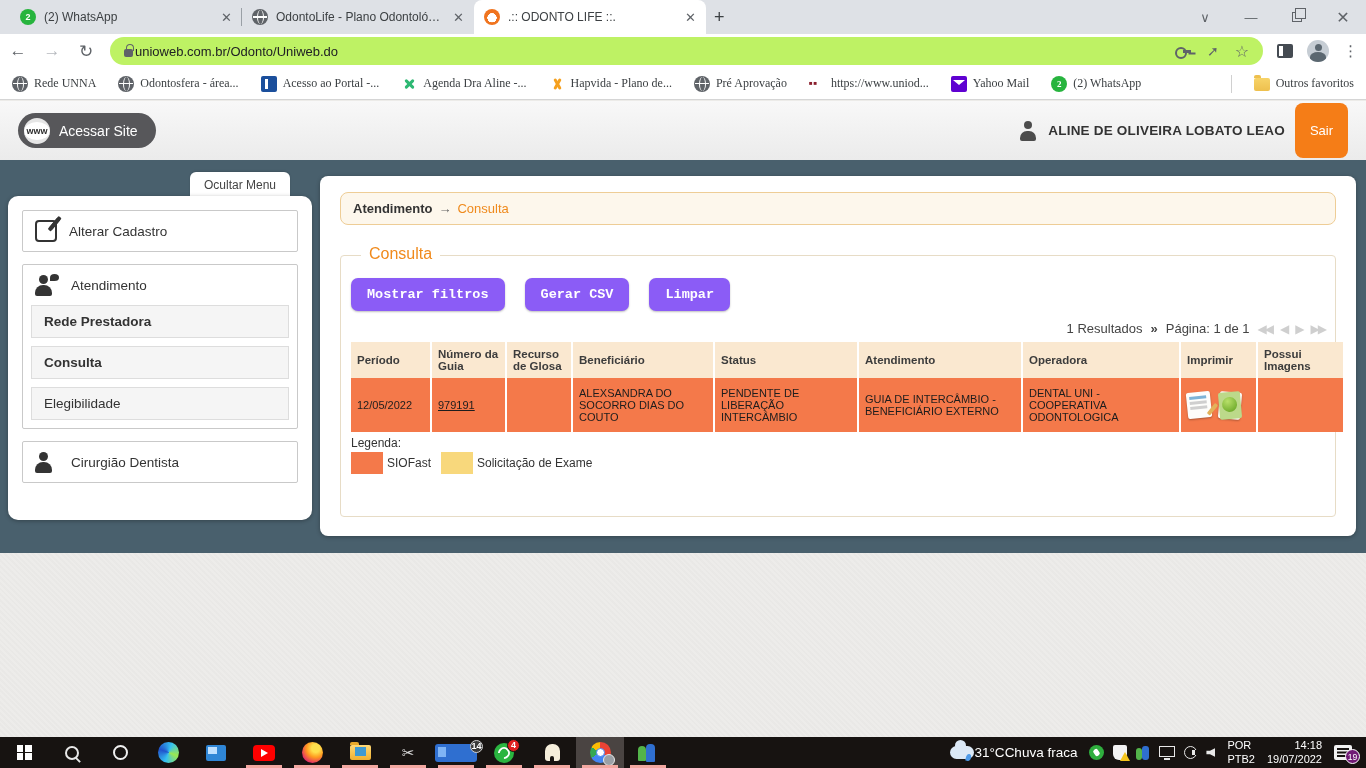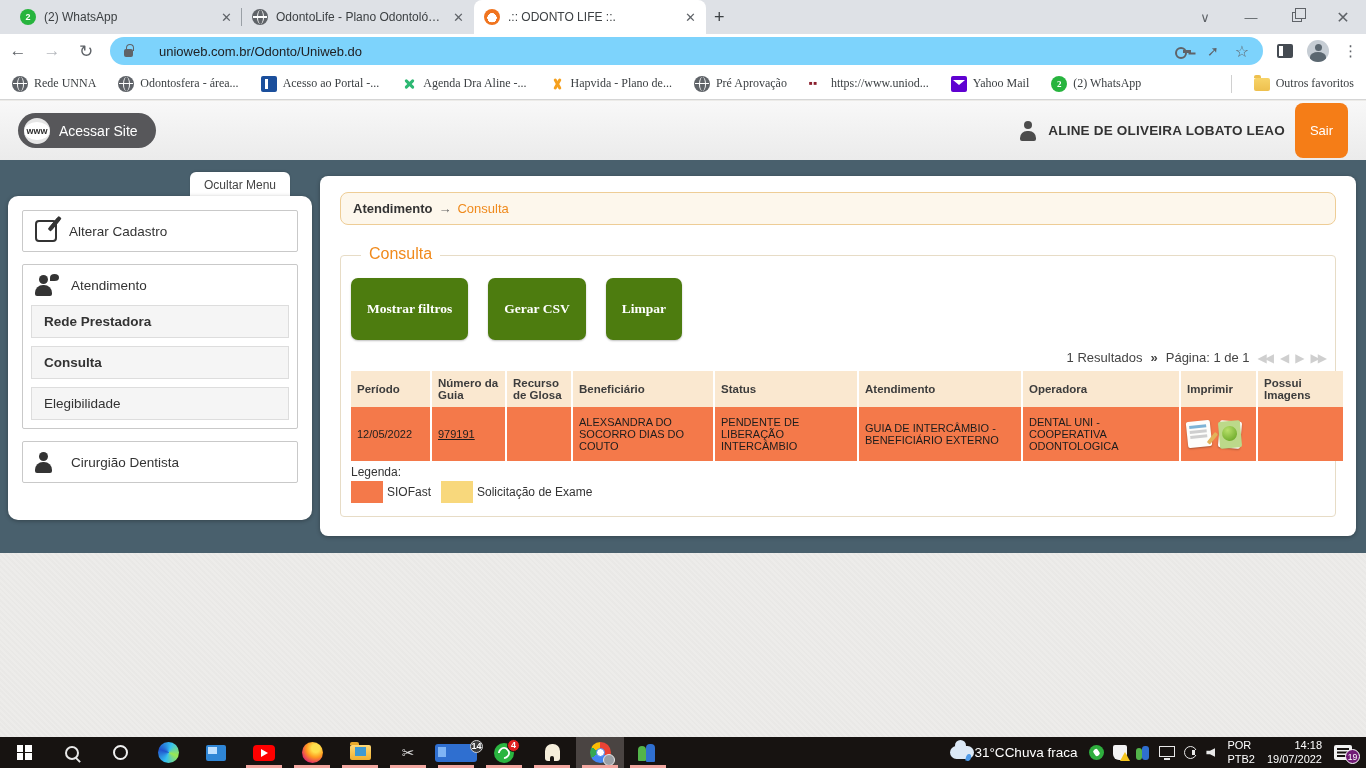--- a/index.html
+++ b/index.html
@@ -21,21 +21,21 @@
   .fav.odonto { background:radial-gradient(circle at 50% 55%, #fff 0 38%, #f0741f 40%); }
   .newtab { font-size:18px; color:#3c4043; margin:0 0 6px 8px; }
   .wincontrols { position:absolute; right:0; top:0; height:34px; display:flex; align-items:center; }
   .wincontrols span { width:46px; text-align:center; color:#5f6368; font-size:13px; }
   .restore-glyph { display:inline-block; width:10px; height:10px; border:1px solid #5f6368; position:relative; }
   .restore-glyph::before { content:""; position:absolute; left:2px; bottom:2px; width:9px; height:9px; border:1px solid #5f6368; background:#dee1e6; }
 
   .toolbar { position:absolute; top:34px; left:0; right:0; height:34px; background:#fff; display:flex; align-items:center; padding:0 8px; gap:14px; }
   .navic { color:#5f6368; font-size:17px; width:20px; text-align:center; }
   .navic.dim { color:#b6b9be; }
-  .omnibox { flex:1; height:28px; background:#7dd3fc; border-radius:14px; display:flex; align-items:center; padding:0 14px; gap:26px; }
+  .omnibox { flex:1; height:28px; background:#bef264; border-radius:14px; display:flex; align-items:center; padding:0 14px; gap:2px; }
   .lock { width:9px; height:8px; background:#5f6368; border-radius:2px; position:relative; margin-top:4px; }
   .lock::before { content:""; position:absolute; top:-5px; left:1.5px; width:6px; height:6px; border:1.5px solid #5f6368; border-bottom:none; border-radius:4px 4px 0 0; }
   .url { font-size:13px; color:#202124; }
   .omni-right { margin-left:auto; display:flex; gap:16px; align-items:center; }
   .keyic { width:16px; height:8px; position:relative; }
   .keyic::before { content:""; position:absolute; left:0; top:0; width:8px; height:8px; border:2.5px solid #5f6368; border-radius:50%; }
   .keyic::after { content:""; position:absolute; left:8px; top:3px; width:8px; height:2.5px; background:#5f6368; box-shadow:5px 2px 0 -0.5px #5f6368; }
   .shareic { color:#5f6368; font-size:14px; }
   .toolbar-right { display:flex; align-items:center; gap:14px; }
   .sidepanel-ic { width:16px; height:14px; background:#454b52; border-radius:2px; position:relative; }
@@ -97,21 +97,21 @@
 
   .mainpanel { position:absolute; top:176px; left:320px; width:1036px; height:360px; background:#fff; border-radius:8px; box-shadow:0 1px 4px rgba(0,0,0,.3); padding:16px 20px; }
   .breadcrumb { height:33px; background:#fdf7ec; border:1px solid #eecd96; border-radius:8px; display:flex; align-items:center; padding:0 12px; gap:6px; font-size:13px; }
   .bc-parent { font-weight:bold; color:#333; }
   .bc-arrow { color:#666; }
   .bc-current { color:#ef8a1d; }
 
   .fieldset { margin-top:30px; border:1px solid #e7dcc6; border-radius:4px; position:relative; padding:18px 10px 14px; height:262px; }
   .fieldset-legend { position:absolute; top:-11px; left:20px; background:#fff; padding:0 8px; color:#f08a1c; font-size:16px; }
   .btnrow { display:flex; gap:20px; margin:4px 0 10px; }
-  .obtn { background:#4d7c0f; color:#fff; border:none; border-radius:7px; padding:23px 16px; font-size:13.5px; font-weight:bold; font-family:Liberation Serif, serif; box-shadow:0 1px 2px rgba(0,0,0,.25); }
+  .obtn { background:#8b5cf6; color:#fff; border:none; border-radius:7px; padding:9px 16px; font-size:13.5px; font-weight:bold; font-family:Liberation Mono, monospace; box-shadow:0 1px 2px rgba(0,0,0,.25); }
   .pagerow { display:flex; justify-content:flex-end; align-items:center; gap:8px; font-size:13px; color:#444; margin-bottom:6px; }
   .pg-arrows { color:#cfcfcf; font-size:12px; letter-spacing:-2px; }
 
   table.results { width:100%; border-collapse:collapse; table-layout:fixed; }
   table.results th { background:#fae8d0; color:#3c3c3c; font-size:11.5px; font-weight:bold; text-align:left; padding:4px 6px; border-right:2px solid #fff; vertical-align:middle; height:36px; }
   table.results td { background:#f4794a; color:#1d1d1d; font-size:11px; padding:5px 6px; border-right:2px solid #fff; vertical-align:middle; height:54px; }
   table.results th:last-child, table.results td:last-child { border-right:none; }
   .guialink { color:#1d1d1d; text-decoration:underline; }
   .printcell { display:flex; gap:8px; align-items:center; }
   .ic-doc { width:24px; height:26px; background:#fdfdfb; border-radius:2px; box-shadow:0 1px 2px rgba(0,0,0,.3); position:relative; transform:rotate(-6deg); }

